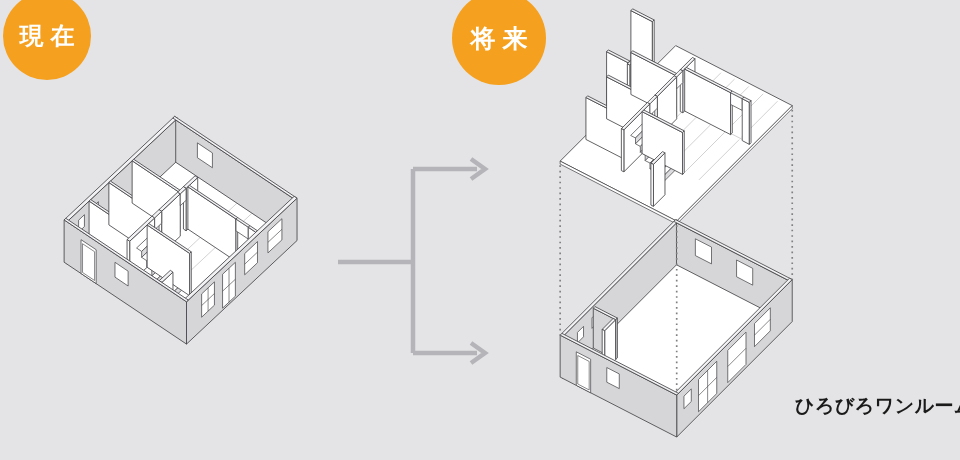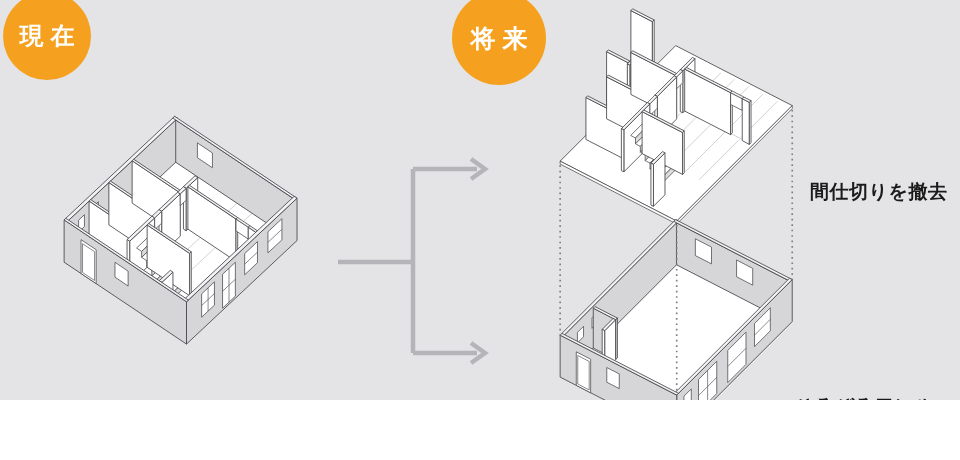--- a/index.html
+++ b/index.html
@@ -1,16 +1,16 @@
 <!DOCTYPE html>
 <html><head>
 <meta charset="utf-8">
 <style>
   html,body{margin:0;padding:0;}
-  .canvas{position:relative;width:960px;height:400px;overflow:hidden;
+  .canvas{position:relative;width:960px;height:460px;overflow:hidden;
           font-family:"Liberation Sans","DejaVu Sans",sans-serif;text-align:right;}
   .badge{position:absolute;border-radius:50%;display:flex;align-items:center;
          justify-content:center;color:#fff;font-weight:bold;}
   .badge-current{left:3px;top:-8px;width:88px;height:88px;font-size:24px;
                  letter-spacing:7px;padding-left:7px;box-sizing:border-box;}
   .badge-future{left:452px;top:-9px;width:94px;height:94px;font-size:25px;
                 letter-spacing:7px;padding-left:7px;box-sizing:border-box;}
   .label{position:absolute;font-weight:bold;font-size:19px;letter-spacing:.5px;
          white-space:nowrap;}
   .label-top{left:810px;top:179px;}
@@ -226,17 +226,16 @@
         <polygon points="15.4,7.9 29.1,15.0 29.1,-17.0 15.4,-24.1" fill="#ffffff" stroke="#444448" stroke-width="0.7" stroke-linejoin="round"></polygon>
         <polygon points="16.8,6.6 27.7,12.3 27.7,-14.9 16.8,-20.6" fill="none" stroke="#444448" stroke-width="0.6" stroke-linejoin="round"></polygon>
         <polygon points="44.5,4.9 56.4,11.0 56.4,-3.0 44.5,-9.1" fill="#ffffff" stroke="#444448" stroke-width="0.7" stroke-linejoin="round"></polygon>
         <polygon points="0.0,-40.0 1.7,-41.7 112.9,15.5 111.2,17.2" fill="#f2f2f4" stroke="#444448" stroke-width="0.8" stroke-linejoin="round"></polygon>
       </g>
       <line x1="0.0" y1="4.0" x2="0.0" y2="166.0" stroke="#808084" stroke-width="1.6" stroke-dasharray="1.6 3.6"></line>
       <line x1="111.2" y1="61.2" x2="111.2" y2="223.2" stroke="#808084" stroke-width="1.6" stroke-dasharray="1.6 3.6"></line>
       <line x1="221.4" y1="-49.0" x2="221.4" y2="113.0" stroke="#808084" stroke-width="1.6" stroke-dasharray="1.6 3.6"></line>
     </svg>
 
-  <div class="label label-top" style="color: rgb(26, 26, 26);">間仕切りを撤去</div>
 
   <div class="label label-bottom" style="color: rgb(26, 26, 26);">ひろびろワンルーム</div>
 
 </div>
 
 </body></html>

